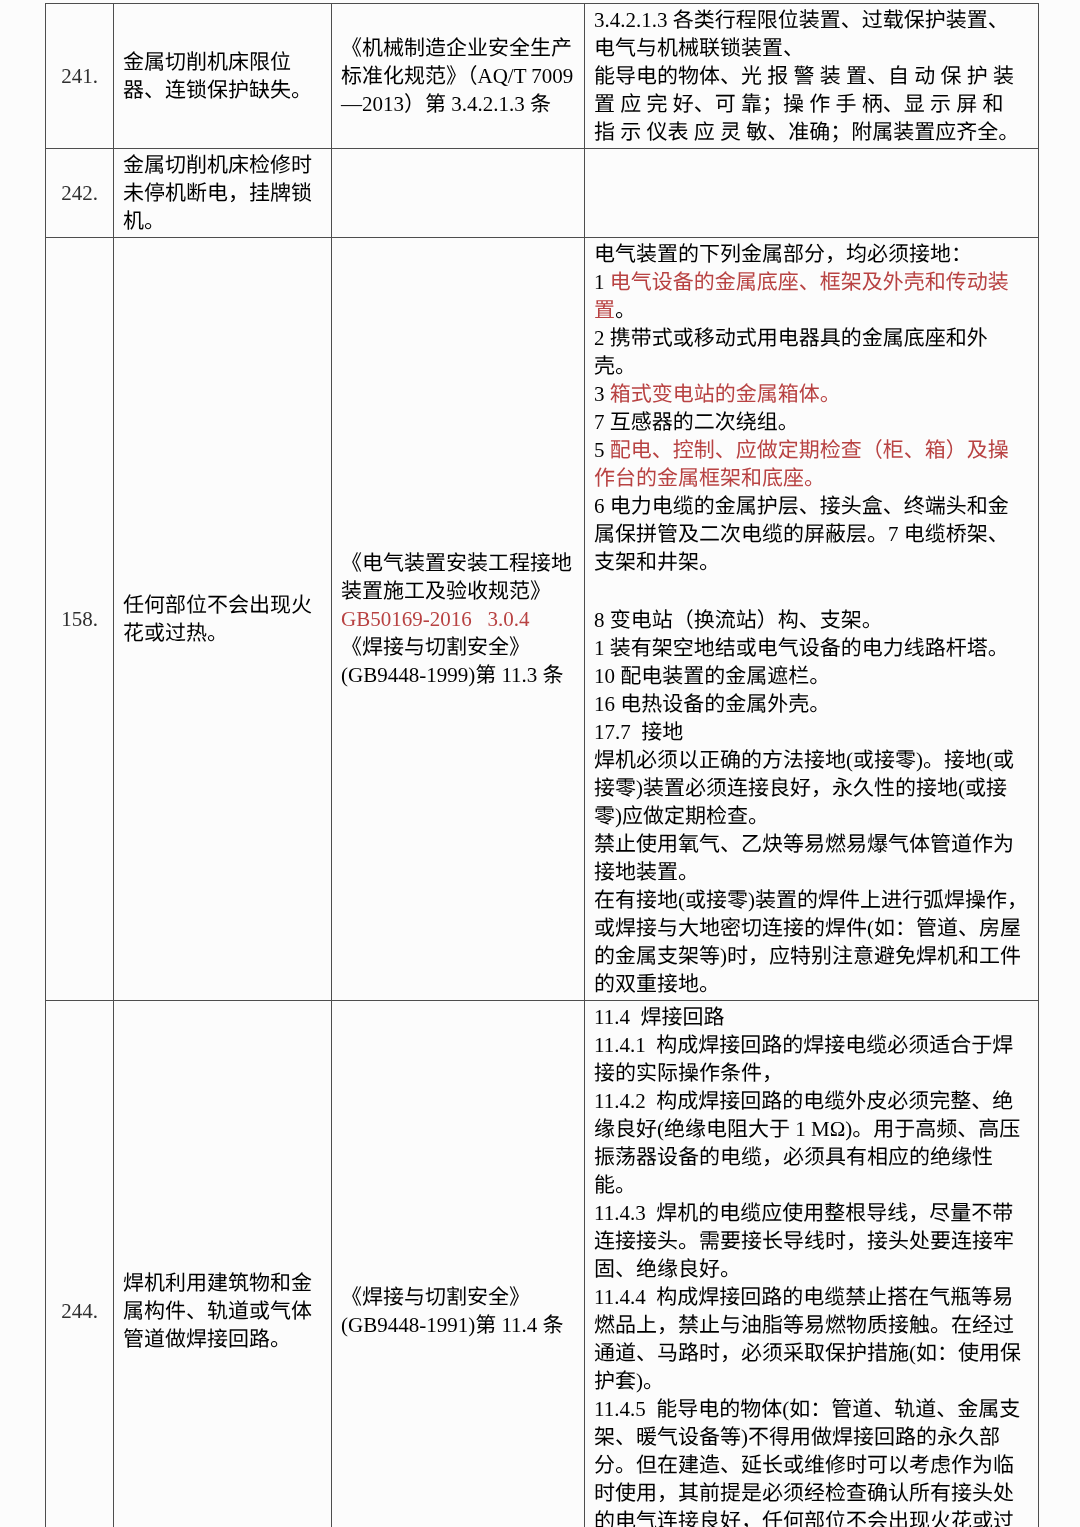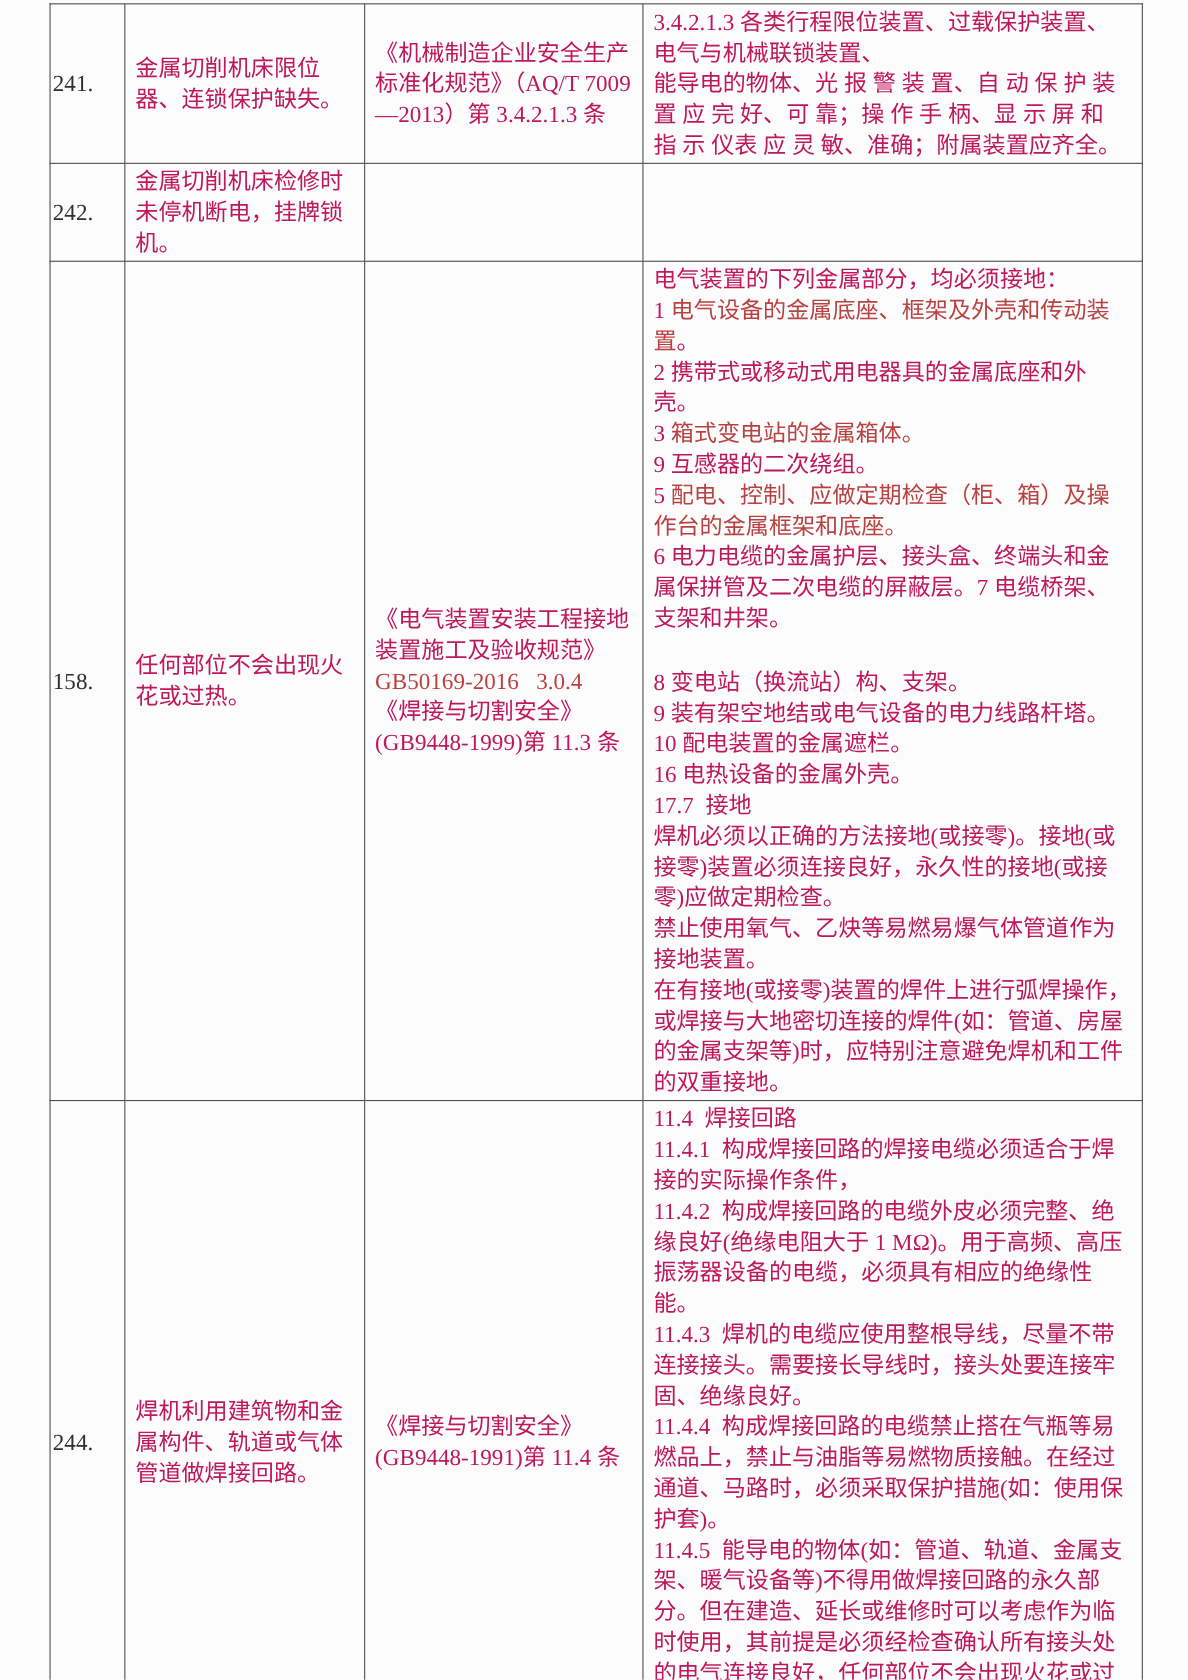--- a/index.html
+++ b/index.html
@@ -30,38 +30,39 @@
   table.safety-table col.c-problem { width: 218px; }
   table.safety-table col.c-basis { width: 253px; }
   table.safety-table col.c-req { width: 454px; }
   table.safety-table td {
     border: 1px solid #4e4e4e;
     vertical-align: middle;
     padding: 2px 9px;
     line-height: 28px;
   }
   table.safety-table td.cell-no {
+    text-align: center;
     padding: 2px 2px;
   }
   
   table.safety-table tr:nth-child(1) { height: 140px; }
   table.safety-table tr:nth-child(2) { height: 56px; }
   table.safety-table tr:nth-child(3) { height: 648px; }
   table.safety-table tr:nth-child(4) { height: 528px; }
   table.safety-table tr:nth-child(5) { height: 88px; }
   p.para {
     margin: 0;
     white-space: pre-wrap;
     word-break: break-all;
   }
   p.blank-line {
     margin: 0;
     height: 30px;
   }
-  span.run { color: #be185d; }
+  span.run { color: #000000; }
   span.run.red { color: #b84242; }
 </style>
 </head>
 <body>
 
 <div class="page">
   <table class="safety-table">
     <colgroup>
       <col class="c-no">
       <col class="c-problem">
@@ -105,26 +106,26 @@
             <p class="para"><span class="run">《电气装置安装工程接地装置施工及验收规范》</span></p>
             <p class="para"><span class="run red">GB50169-2016   3.0.4</span></p>
             <p class="para"><span class="run">《焊接与切割安全》</span></p>
             <p class="para"><span class="run">(GB9448-1999)第 11.3 条</span></p>
           </td>
           <td class="cell-req">
             <p class="para"><span class="run">电气装置的下列金属部分，均必须接地：</span></p>
             <p class="para"><span class="run">1 </span><span class="run red">电气设备的金属底座、框架及外壳和传动装置</span><span class="run">。</span></p>
             <p class="para"><span class="run">2 携带式或移动式用电器具的金属底座和外壳。</span></p>
             <p class="para"><span class="run">3 </span><span class="run red">箱式变电站的金属箱体。</span></p>
-            <p class="para"><span class="run">9 互感器的二次绕组。</span></p>
+            <p class="para"><span class="run">7 互感器的二次绕组。</span></p>
             <p class="para"><span class="run">5 </span><span class="run red">配电、控制、应做定期检查（柜、箱）及操作台的金属框架和底座。</span></p>
             <p class="para"><span class="run">6 电力电缆的金属护层、接头盒、终端头和金属保拼管及二次电缆的屏蔽层。7 电缆桥架、支架和井架。</span></p>
             <p class="blank-line"></p>
             <p class="para"><span class="run">8 变电站（换流站）构、支架。</span></p>
-            <p class="para"><span class="run">9 装有架空地结或电气设备的电力线路杆塔。</span></p>
+            <p class="para"><span class="run">1 装有架空地结或电气设备的电力线路杆塔。</span></p>
             <p class="para"><span class="run">10 配电装置的金属遮栏。</span></p>
             <p class="para"><span class="run">16 电热设备的金属外壳。</span></p>
             <p class="para"><span class="run">17.7  接地</span></p>
             <p class="para"><span class="run">焊机必须以正确的方法接地(或接零)。接地(或接零)装置必须连接良好，永久性的接地(或接零)应做定期检查。</span></p>
             <p class="para"><span class="run">禁止使用氧气、乙炔等易燃易爆气体管道作为接地装置。</span></p>
             <p class="para"><span class="run">在有接地(或接零)装置的焊件上进行弧焊操作，或焊接与大地密切连接的焊件(如：管道、房屋的金属支架等)时，应特别注意避免焊机和工件的双重接地。</span></p>
           </td>
         </tr>
         <tr>
           <td class="cell-no">

